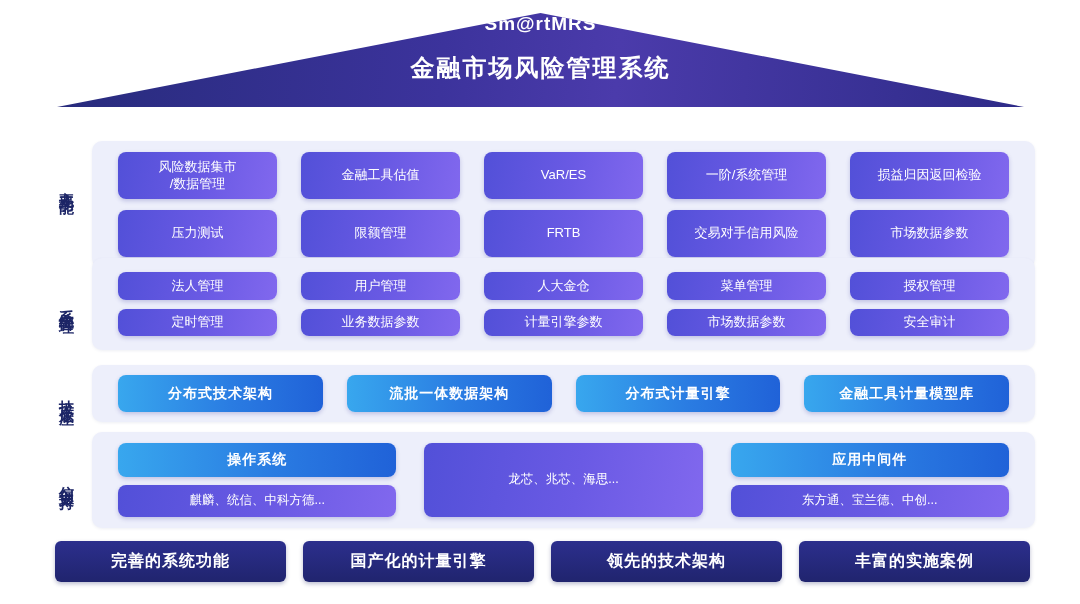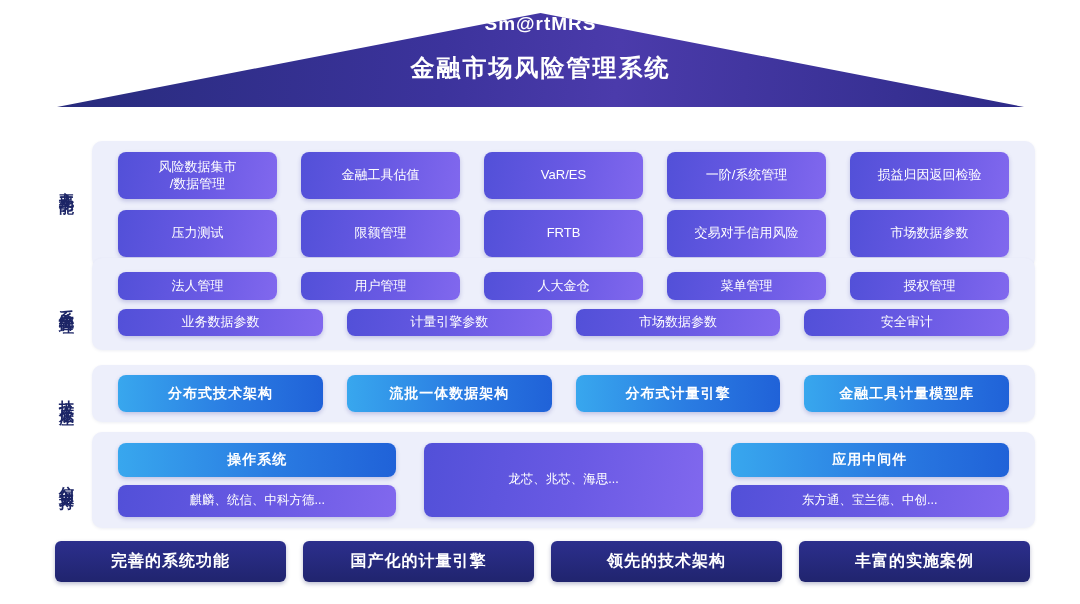--- a/index.html
+++ b/index.html
@@ -109,20 +109,21 @@
 
   <div class="panel" id="panel-management">
     <div class="pill-row">
       <div class="pill purple">法人管理</div>
       <div class="pill purple">用户管理</div>
       <div class="pill purple">人大金仓</div>
       <div class="pill purple">菜单管理</div>
       <div class="pill purple">授权管理</div>
     </div>
     <div class="pill-row">
+      <div class="pill purple">定时管理</div>
       <div class="pill purple">业务数据参数</div>
       <div class="pill purple">计量引擎参数</div>
       <div class="pill purple">市场数据参数</div>
       <div class="pill purple">安全审计</div>
     </div>
   </div>
 
   <div class="panel" id="panel-tech">
     <div class="pill-row">
       <div class="pill blue">分布式技术架构</div>

